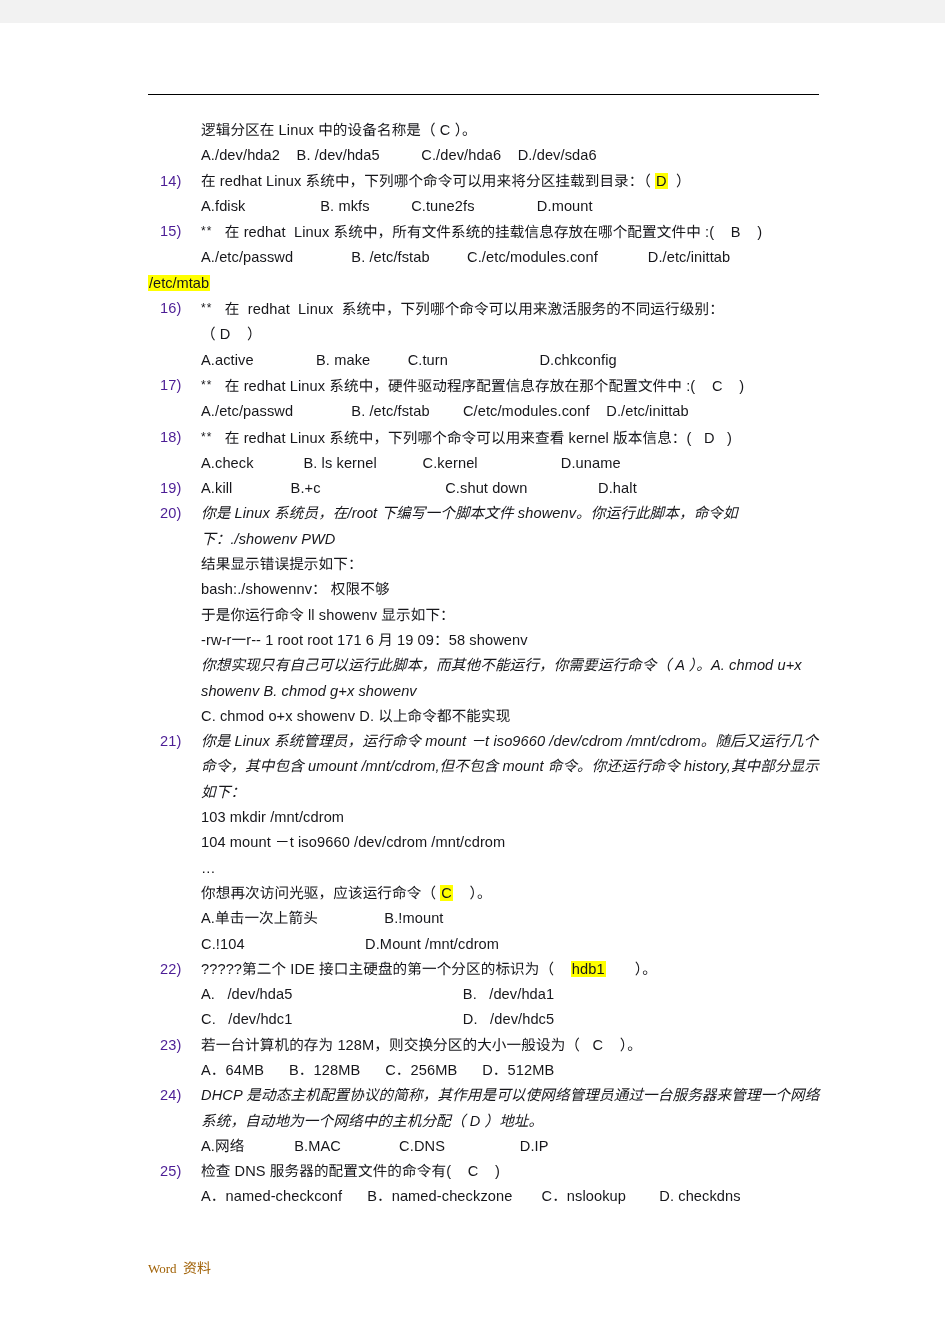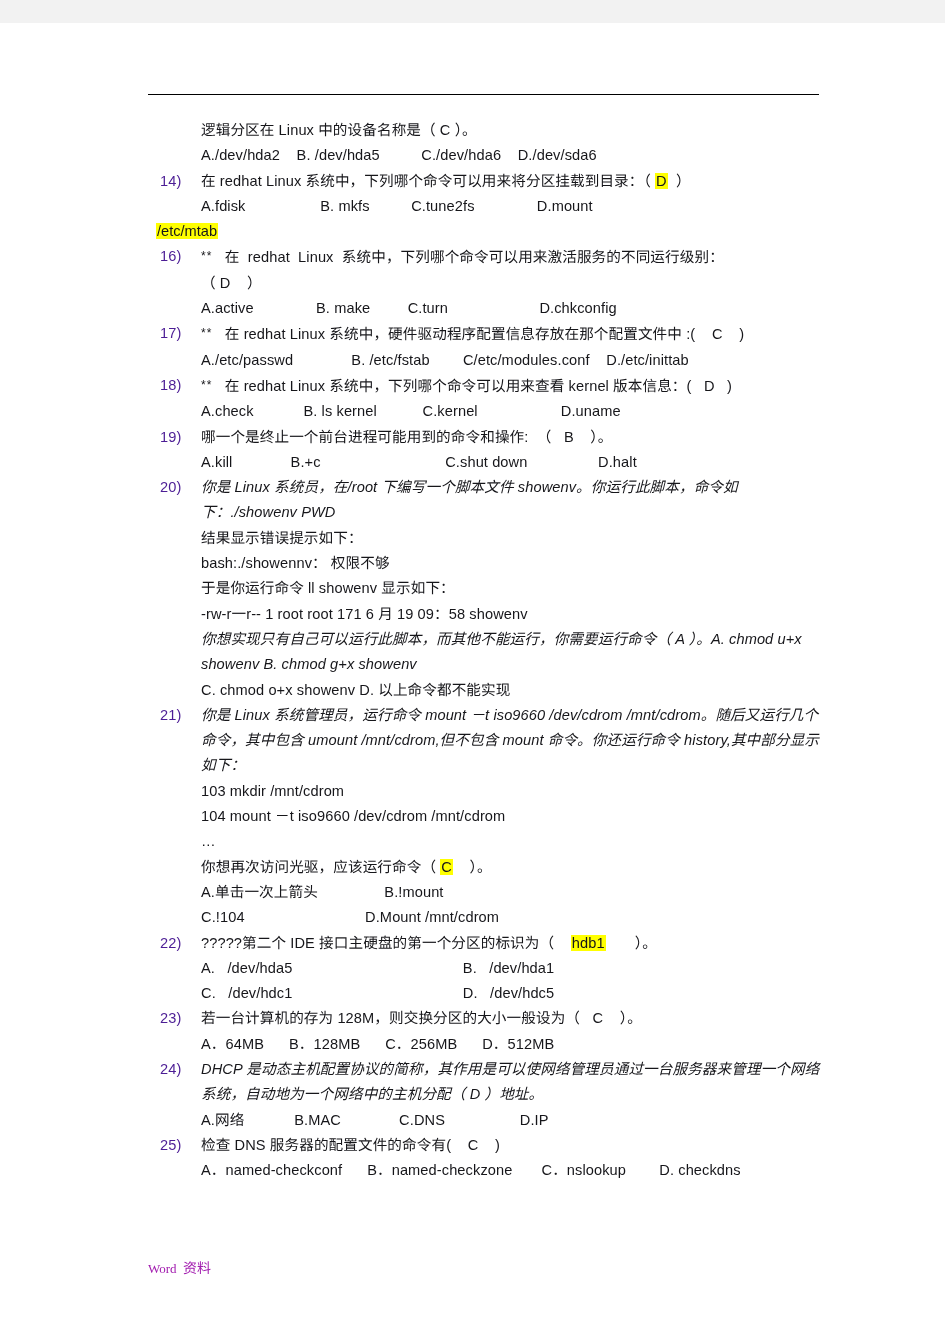--- a/index.html
+++ b/index.html
@@ -69,40 +69,40 @@
     color: #16161a;
     white-space: pre-wrap;
     word-break: break-word;
   }
   .line.wrap {
     white-space: normal;
     font-style: italic;
   }
   
   .flush {
-    margin-left: 8px;
+    margin-left: 0;
   }
 
   .hl {
     background: #ffff00;
     padding: 0 1px;
   }
 
   .stars {
     letter-spacing: 1px;
     font-size: 12px;
     vertical-align: 2px;
   }
 
   .footer {
     position: absolute;
     left: 148px;
     top: 1234px;
     font-size: 13px;
-    color: #a21caf;
+    color: #a16207;
     font-family: "Liberation Serif", "DejaVu Serif", serif;
     white-space: pre;
   }
   .footer .cn {
     font-family: "Liberation Sans", "DejaVu Sans", sans-serif;
     font-size: 14px;
   }
 </style>
 </head>
 <body>
@@ -122,20 +122,27 @@
     </div>
 
     <div class="q">
       <div class="num">14)</div>
       <div class="body-col">
         <div class="line"><span>在 redhat Linux 系统中，下列哪个命令可以用来将分区挂载到目录：（ </span><span class="hl">D</span><span>  ）</span></div>
         <div class="line">A.fdisk                  B. mkfs          C.tune2fs               D.mount</div>
       </div>
     </div>
 
+    <div class="q">
+      <div class="num">15)</div>
+      <div class="body-col">
+        <div class="line"><span class="stars">**</span>&nbsp;&nbsp; <span>在 redhat  Linux 系统中，所有文件系统的挂载信息存放在哪个配置文件中 :(    B    )</span></div>
+        <div class="line">A./etc/passwd              B. /etc/fstab         C./etc/modules.conf            D./etc/inittab</div>
+      </div>
+    </div>
     <div class="line flush"><span class="hl">/etc/mtab</span></div>
 
     <div class="q">
       <div class="num">16)</div>
       <div class="body-col">
         <div class="line"><span class="stars">**</span>&nbsp;&nbsp; <span>在  redhat  Linux  系统中，下列哪个命令可以用来激活服务的不同运行级别：</span></div>
         <div class="line">（ D    ）</div>
         <div class="line">A.active               B. make         C.turn                      D.chkconfig</div>
       </div>
     </div>
@@ -152,21 +159,20 @@
       <div class="num">18)</div>
       <div class="body-col">
         <div class="line"><span class="stars">**</span>&nbsp;&nbsp; <span>在 redhat Linux 系统中，下列哪个命令可以用来查看 kernel 版本信息：(   D   )</span></div>
         <div class="line">A.check            B. ls kernel           C.kernel                    D.uname</div>
       </div>
     </div>
 
     <div class="q">
       <div class="num">19)</div>
       <div class="body-col">
-        <div class="line">哪一个是终止一个前台进程可能用到的命令和操作:  （   B    ）。</div>
         <div class="line">A.kill              B.+c                              C.shut down                 D.halt</div>
       </div>
     </div>
 
     <div class="q">
       <div class="num">20)</div>
       <div class="body-col">
         <div class="line wrap">你是 Linux 系统员，在/root 下编写一个脚本文件 showenv。你运行此脚本，命令如下：./showenv PWD</div>
         <div class="line">结果显示错误提示如下：</div>
         <div class="line">bash:./showennv： 权限不够</div>

